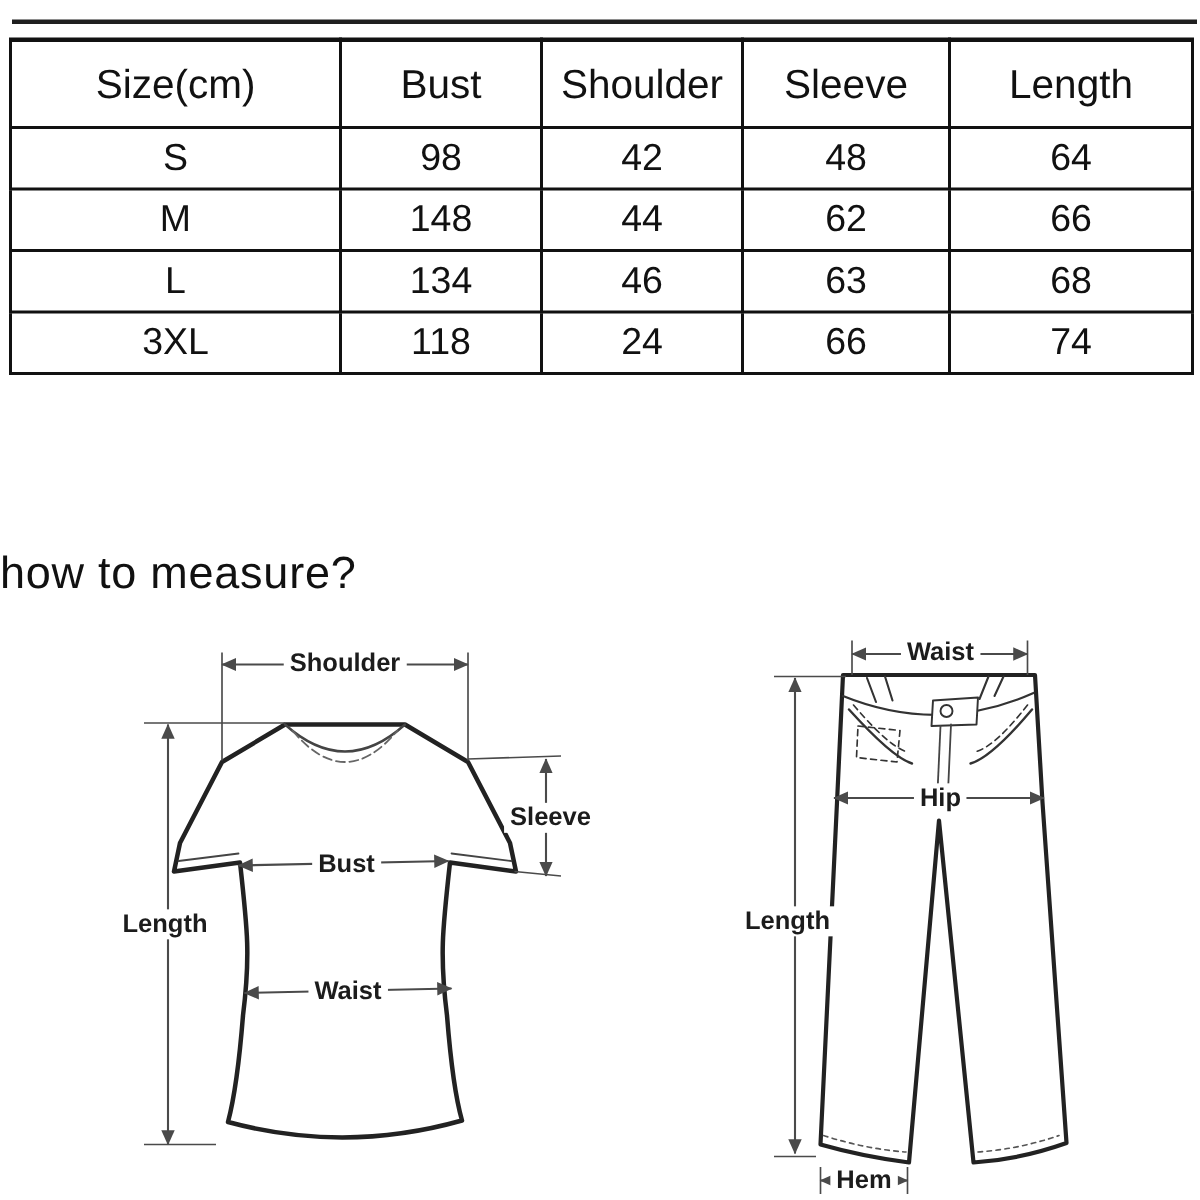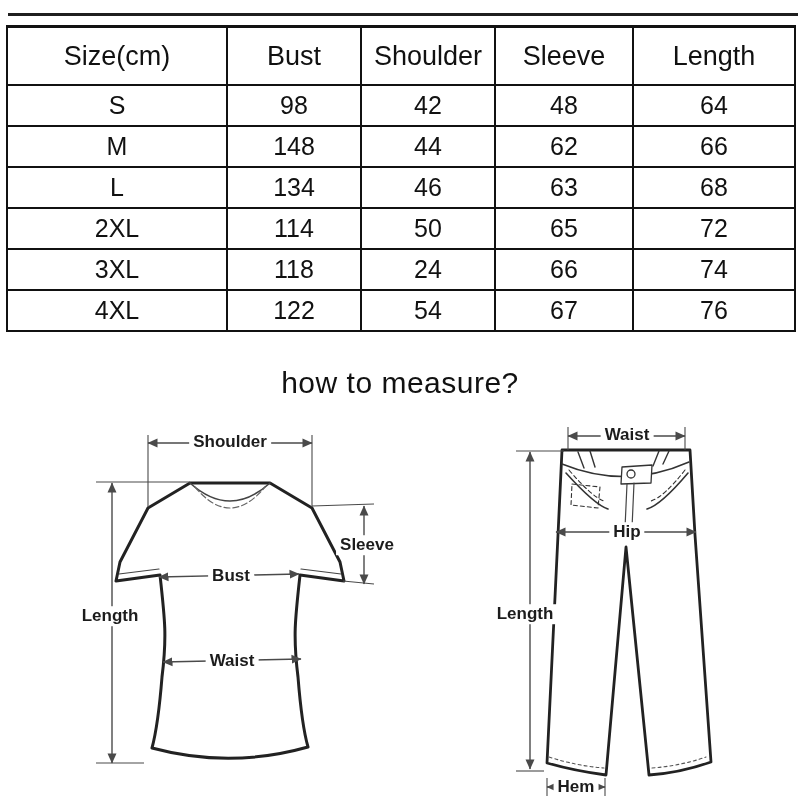--- a/index.html
+++ b/index.html
@@ -20,21 +20,21 @@
   table.size-chart th,table.size-chart td{
     border:2px solid #111;text-align:center;vertical-align:middle;
     font-weight:400;padding:0;overflow:hidden;
   }
   table.size-chart{border:2px solid #111;border-top:3px solid #111;}
   table.size-chart th{height:56px;font-size:27px;}
   table.size-chart td{height:39px;font-size:25px;}
 
   
   .heading{
-    position:absolute;left:0;top:366px;width:800px;text-align:center;
+    position:absolute;left:0;top:366px;width:800px;text-align:left;
     font-size:30px;letter-spacing:.5px;color:#111;
   }
 
   
   .diagram{position:absolute;}
   .diagram svg{position:absolute;left:0;top:0;}
   .diagram .lbl{
     position:absolute;transform:translate(-50%,-50%);
     background:#fff;padding:0 4px;white-space:nowrap;
     font-size:17px;font-weight:600;color:#1c1c1c;line-height:1.15;
@@ -82,39 +82,25 @@
         <td>66</td>
       </tr>
       <tr>
         <td>L</td>
         <td>134</td>
         <td>46</td>
         <td>63</td>
         <td>68</td>
       </tr>
       <tr>
-        <td>2XL</td>
-        <td>114</td>
-        <td>50</td>
-        <td>65</td>
-        <td>72</td>
-      </tr>
-      <tr>
         <td>3XL</td>
         <td>118</td>
         <td>24</td>
         <td>66</td>
         <td>74</td>
-      </tr>
-      <tr>
-        <td>4XL</td>
-        <td>122</td>
-        <td>54</td>
-        <td>67</td>
-        <td>76</td>
       </tr>
     </tbody>
   </table>
 
   <div class="heading">how to measure?</div>
 
   <div class="diagram shirt-diagram">
     <svg width="360" height="385" viewBox="0 0 360 385">
       <defs>
         <marker id="ah-s" viewBox="0 0 10 10" refX="8.5" refY="5" markerWidth="8" markerHeight="8" orient="auto-start-reverse">

